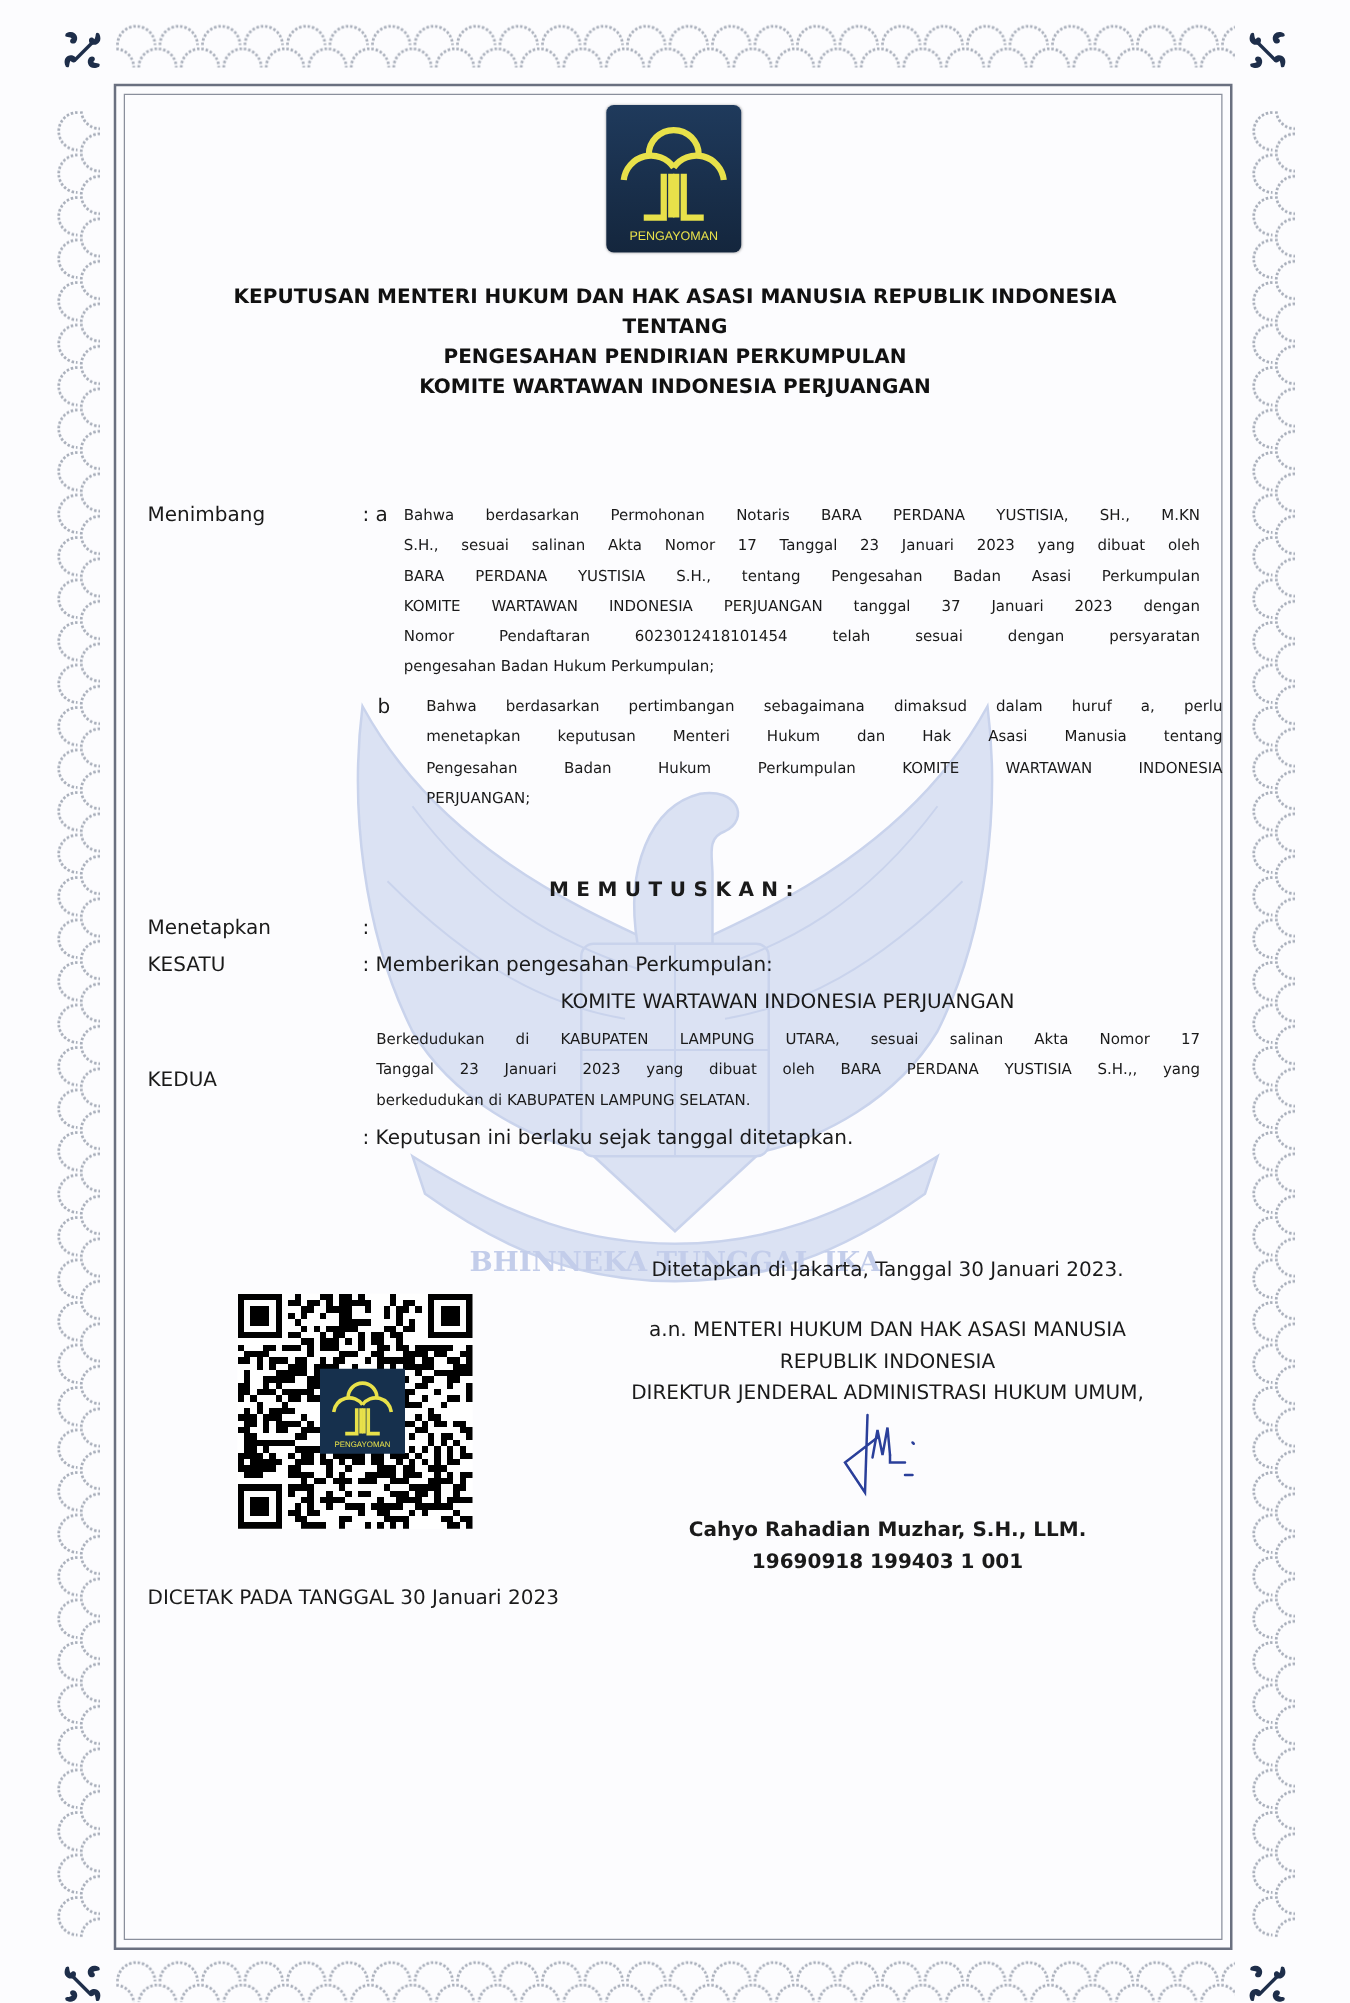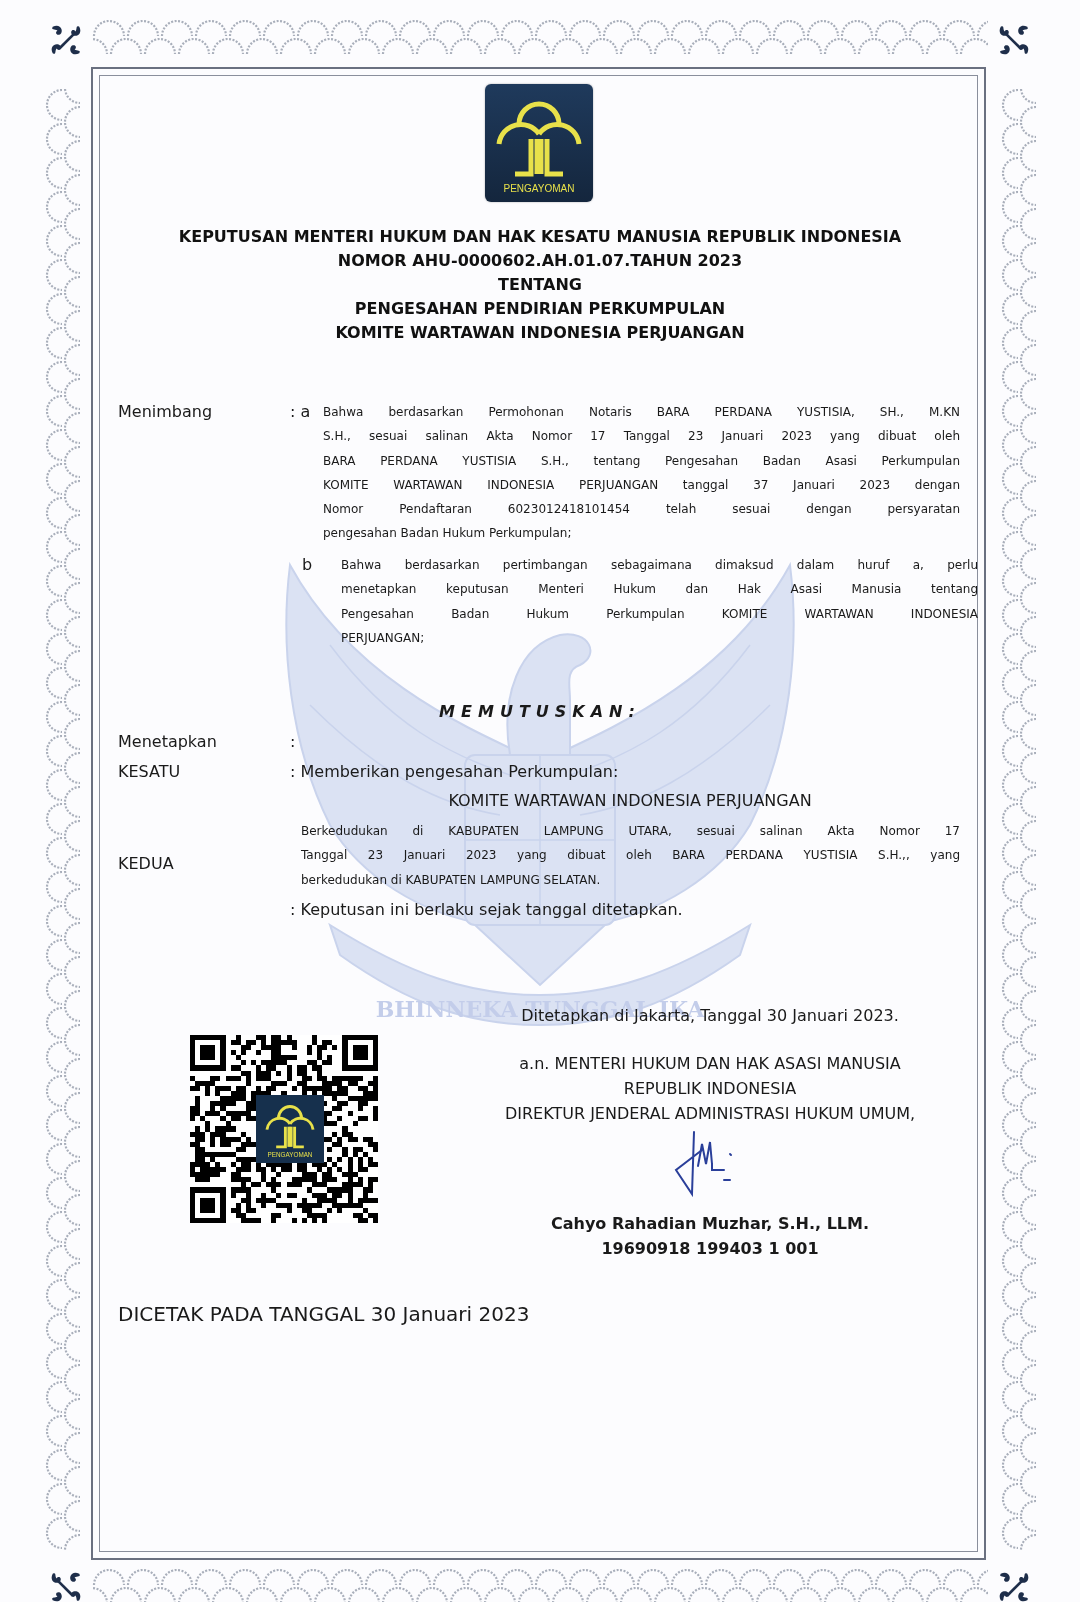--- a/index.html
+++ b/index.html
@@ -38,36 +38,36 @@
 
   .heading { position: absolute; left: 100px; width: 880px; top: 225px; text-align: center;
     font-weight: bold; font-size: 16px; line-height: 24px; color: #111; }
   .heading div { white-space: nowrap; }
 
   .row-label { position: absolute; left: 118px; font-size: 16px; line-height: 24px; }
   .colon { position: absolute; font-size: 16px; line-height: 24px; }
   .para { position: absolute; font-size: 12px; line-height: 24.3px; text-align: justify; }
 
   .memutuskan { position: absolute; left: 100px; width: 880px; top: 700px; text-align: center;
-    font-weight: bold; font-size: 16px; letter-spacing: 6px; line-height: 24px; font-style: italic; }
+    font-weight: bold; font-size: 16px; letter-spacing: 6px; line-height: 24px; }
 
   .centered-name { position: absolute; left: 300px; width: 660px; top: 789px; text-align: center;
     font-size: 16px; line-height: 24px; }
 
   .sign-block { position: absolute; left: 500px; width: 420px; text-align: center;
     font-size: 16px; line-height: 24px; }
   .sign-name { font-weight: bold; }
 
   .qr { position: absolute; left: 190px; top: 1035px; width: 188px; height: 188px; background: #fff; }
   .qr svg { width: 100%; height: 100%; display: block; }
   .qr-logo { position: absolute; left: 66px; top: 60px; width: 68px; height: 68px;
     background: #16304d; }
   .qr-logo svg { width: 100%; height: 100%; }
 
-  .printed { position: absolute; left: 118px; top: 1266px; font-size: 20px; line-height: 24px; margin-top: 36px; }
+  .printed { position: absolute; left: 118px; top: 1266px; font-size: 16px; line-height: 24px; }
 
   .signature { position: absolute; left: 672px; top: 1130px; width: 80px; height: 70px; }
   .signature svg { width: 100%; height: 100%; }
 </style>
 </head>
 <body>
 
 <div class="band band-top">
   <svg viewBox="0 0 896 44" preserveAspectRatio="none">
     <defs>
@@ -186,22 +186,21 @@
       <path d="M46 55 L46 90 L30 90"></path>
       <path d="M62 55 L62 90 L78 90"></path>
       <path d="M52 55 L52 90"></path>
       <path d="M56 55 L56 90"></path>
     </g>
     <text x="54" y="108" text-anchor="middle" font-family="Liberation Sans, sans-serif" font-size="10" fill="#e8e14a">PENGAYOMAN</text>
   </svg>
 </div>
 
 <div class="heading">
-  <div>KEPUTUSAN MENTERI HUKUM DAN HAK KESATU MANUSIA REPUBLIK INDONESIA</div>
-  <div>NOMOR AHU-0000602.AH.01.07.TAHUN 2023</div>
+  <div>KEPUTUSAN MENTERI HUKUM DAN HAK ASASI MANUSIA REPUBLIK INDONESIA</div>
   <div>TENTANG</div>
   <div>PENGESAHAN PENDIRIAN PERKUMPULAN</div>
   <div>KOMITE WARTAWAN INDONESIA PERJUANGAN</div>
 </div>
 
 <div class="row-label" style="top:400px">Menimbang</div>
 <div class="colon" style="left:290px; top:400px;">: a</div>
 <div class="para" style="left:323px; width:637px; top:400px;">
   <div style="text-align-last:justify">Bahwa berdasarkan Permohonan Notaris BARA PERDANA YUSTISIA, SH., M.KN</div>
   <div style="text-align-last:justify">S.H., sesuai salinan Akta Nomor 17 Tanggal 23 Januari 2023 yang dibuat oleh</div>

